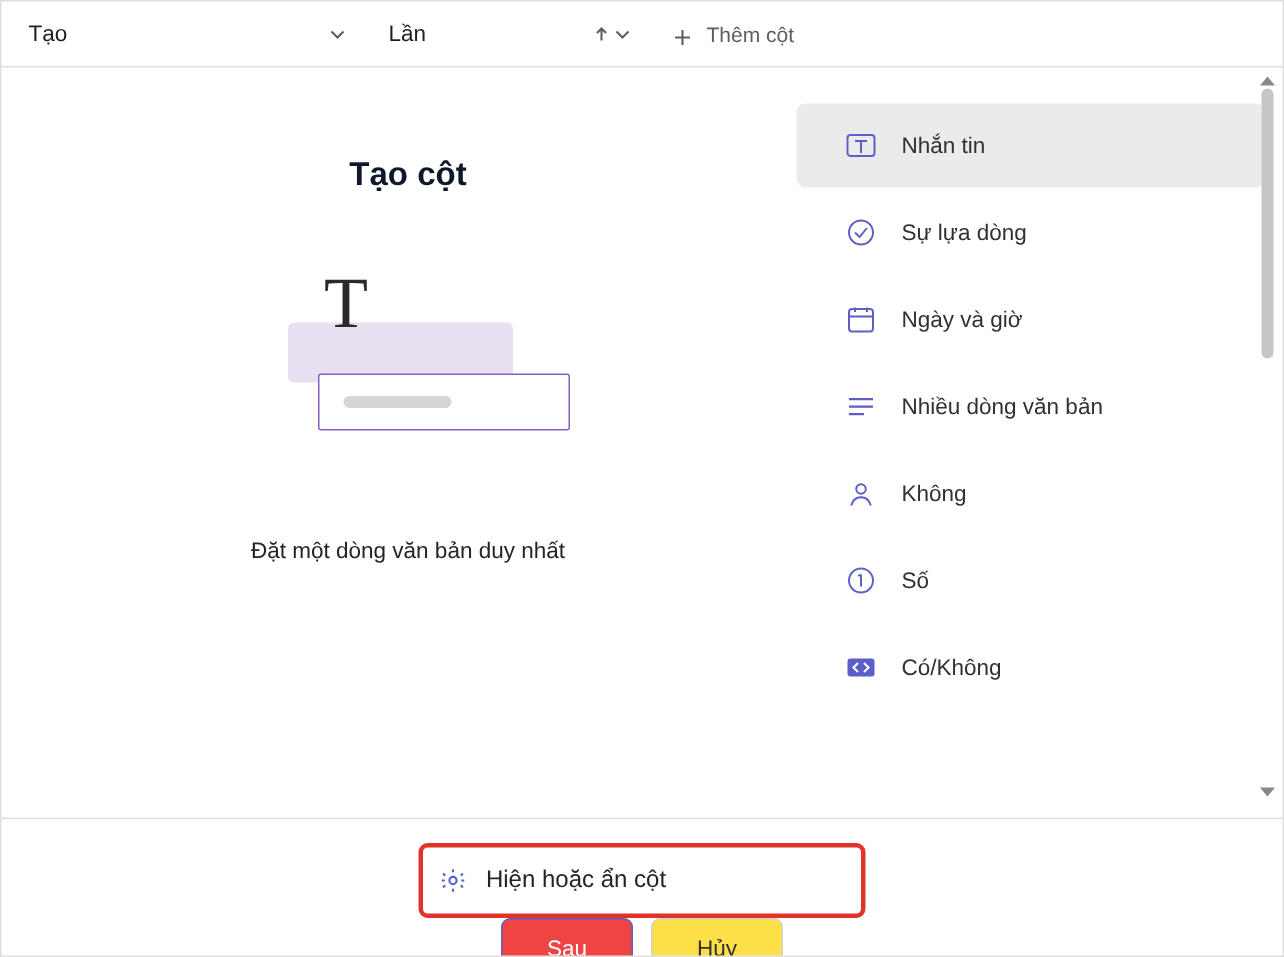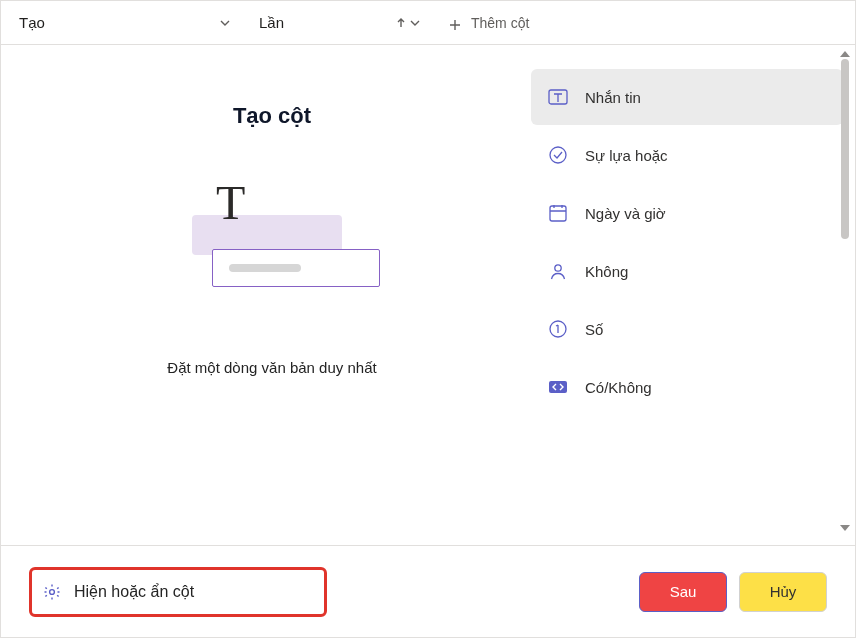--- a/index.html
+++ b/index.html
@@ -121,21 +121,21 @@
   .type-list {
     display: flex;
     flex-direction: column;
     gap: 2px;
   }
   .type-item {
     display: flex;
     align-items: center;
     gap: 16px;
     height: 56px;
-    padding: 0 16px;
+    padding: 0 32px;
     border-radius: 6px;
     cursor: pointer;
     font-size: 15px;
   }
   .type-item.selected {
     background: #ebebeb;
   }
   .ti-icon {
     width: 22px; height: 22px;
     display: flex; align-items: center; justify-content: center;
@@ -170,20 +170,21 @@
   .scrollbar .tri.dn { border-top:6px solid #8a8886; }
 
   
   .footer {
     height: 92px;
     border-top: 1px solid #e1dfdd;
     display: flex;
     align-items: center;
     padding: 16px 28px;
     justify-content: space-between;
+    flex-direction: column;
   }
   .hide-cols {
     display: flex;
     align-items: center;
     gap: 12px;
     padding: 12px 130px 12px 10px;
     border: 3px solid #e0342b;
     border-radius: 6px;
     cursor: pointer;
   }
@@ -268,30 +269,38 @@
           </span>
           <span>Nhắn tin</span>
         </div>
         <div class="type-item">
           <span class="ti-icon">
             <svg viewBox="0 0 22 22" fill="none" stroke="#5b5fc7" stroke-width="1.3">
               <circle cx="11" cy="11" r="8"></circle>
               <path d="M7 11l3 3 5-6"></path>
             </svg>
           </span>
-          <span>Sự lựa hoặc</span>
+          <span>Sự lựa dòng</span>
         </div>
         <div class="type-item">
           <span class="ti-icon">
             <svg viewBox="0 0 22 22" fill="none" stroke="#5b5fc7" stroke-width="1.3">
               <rect x="3" y="4" width="16" height="15" rx="2"></rect>
               <path d="M3 9h16M7 3v3M15 3v3"></path>
             </svg>
           </span>
           <span>Ngày và giờ</span>
+        </div>
+        <div class="type-item">
+          <span class="ti-icon">
+            <svg viewBox="0 0 22 22" fill="none" stroke="#5b5fc7" stroke-width="1.5">
+              <path d="M3 6h16M3 11h16M3 16h10"></path>
+            </svg>
+          </span>
+          <span>Nhiều dòng văn bản</span>
         </div>
         <div class="type-item">
           <span class="ti-icon">
             <svg viewBox="0 0 22 22" fill="none" stroke="#5b5fc7" stroke-width="1.3">
               <circle cx="11" cy="8" r="3.2"></circle>
               <path d="M4.5 19c1-4 4-5.5 6.5-5.5s5.5 1.5 6.5 5.5"></path>
             </svg>
           </span>
           <span>Không</span>
         </div>

